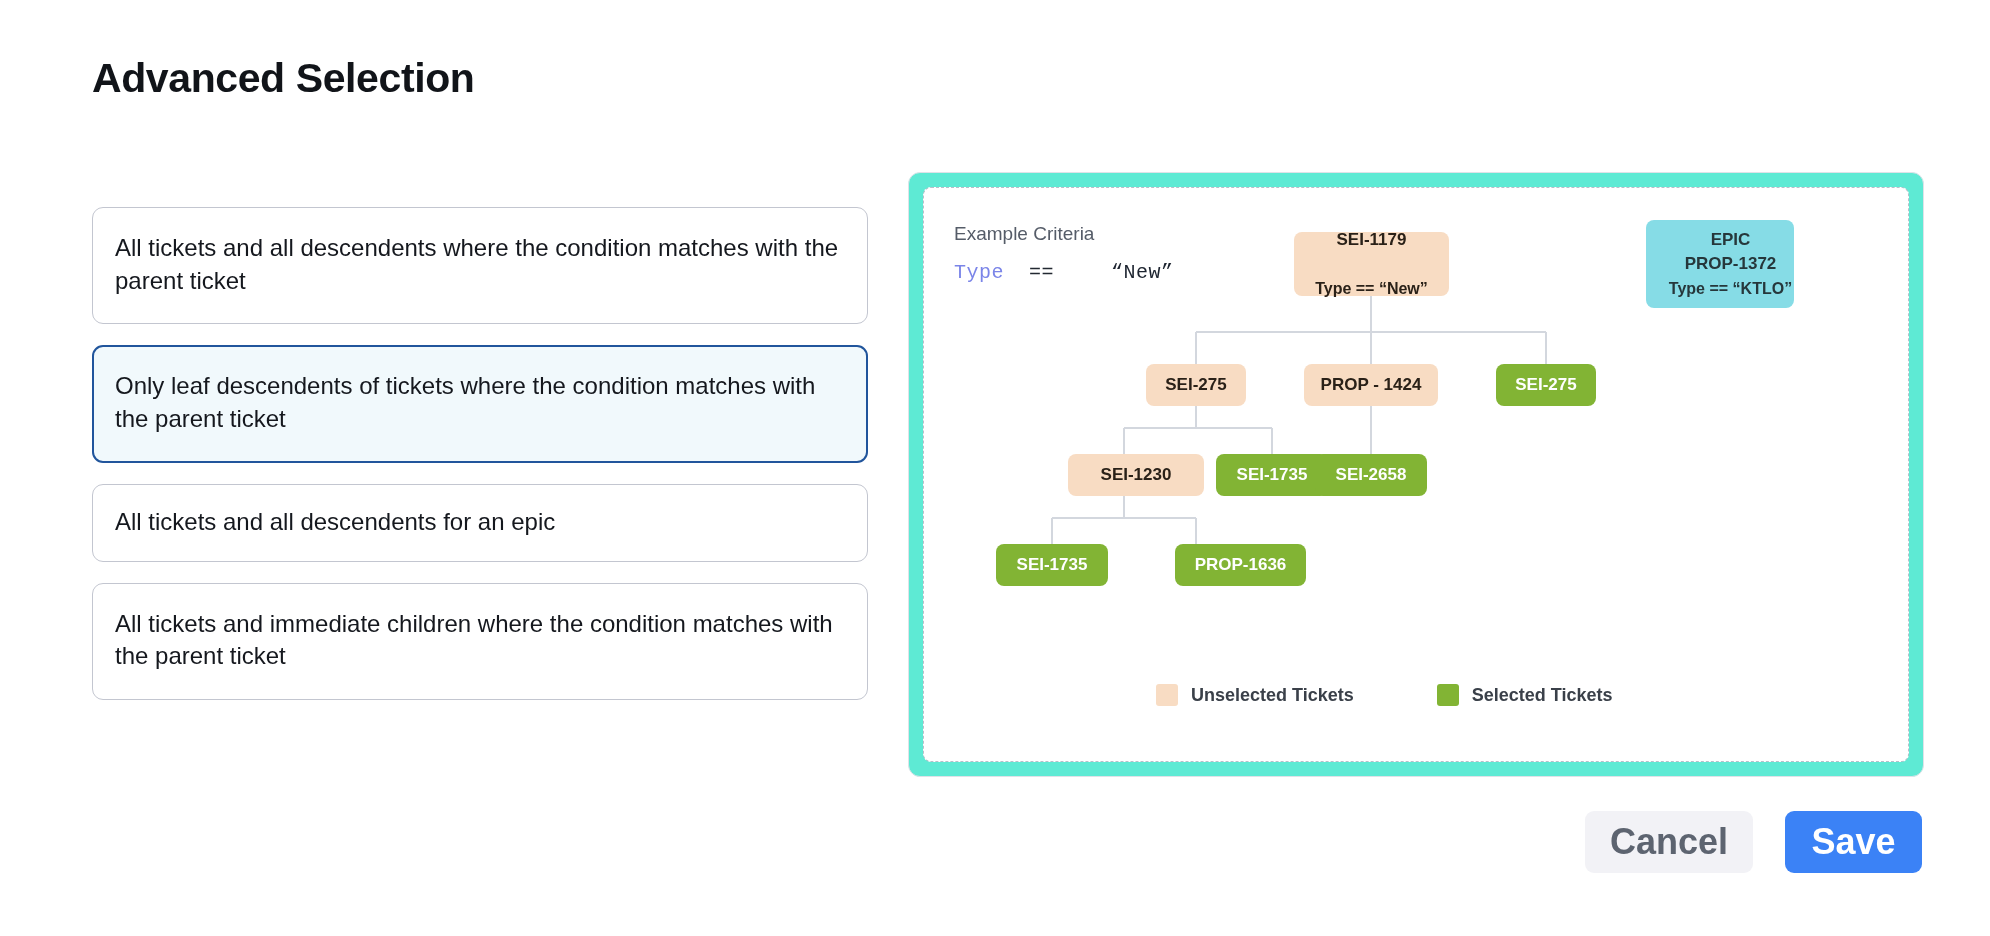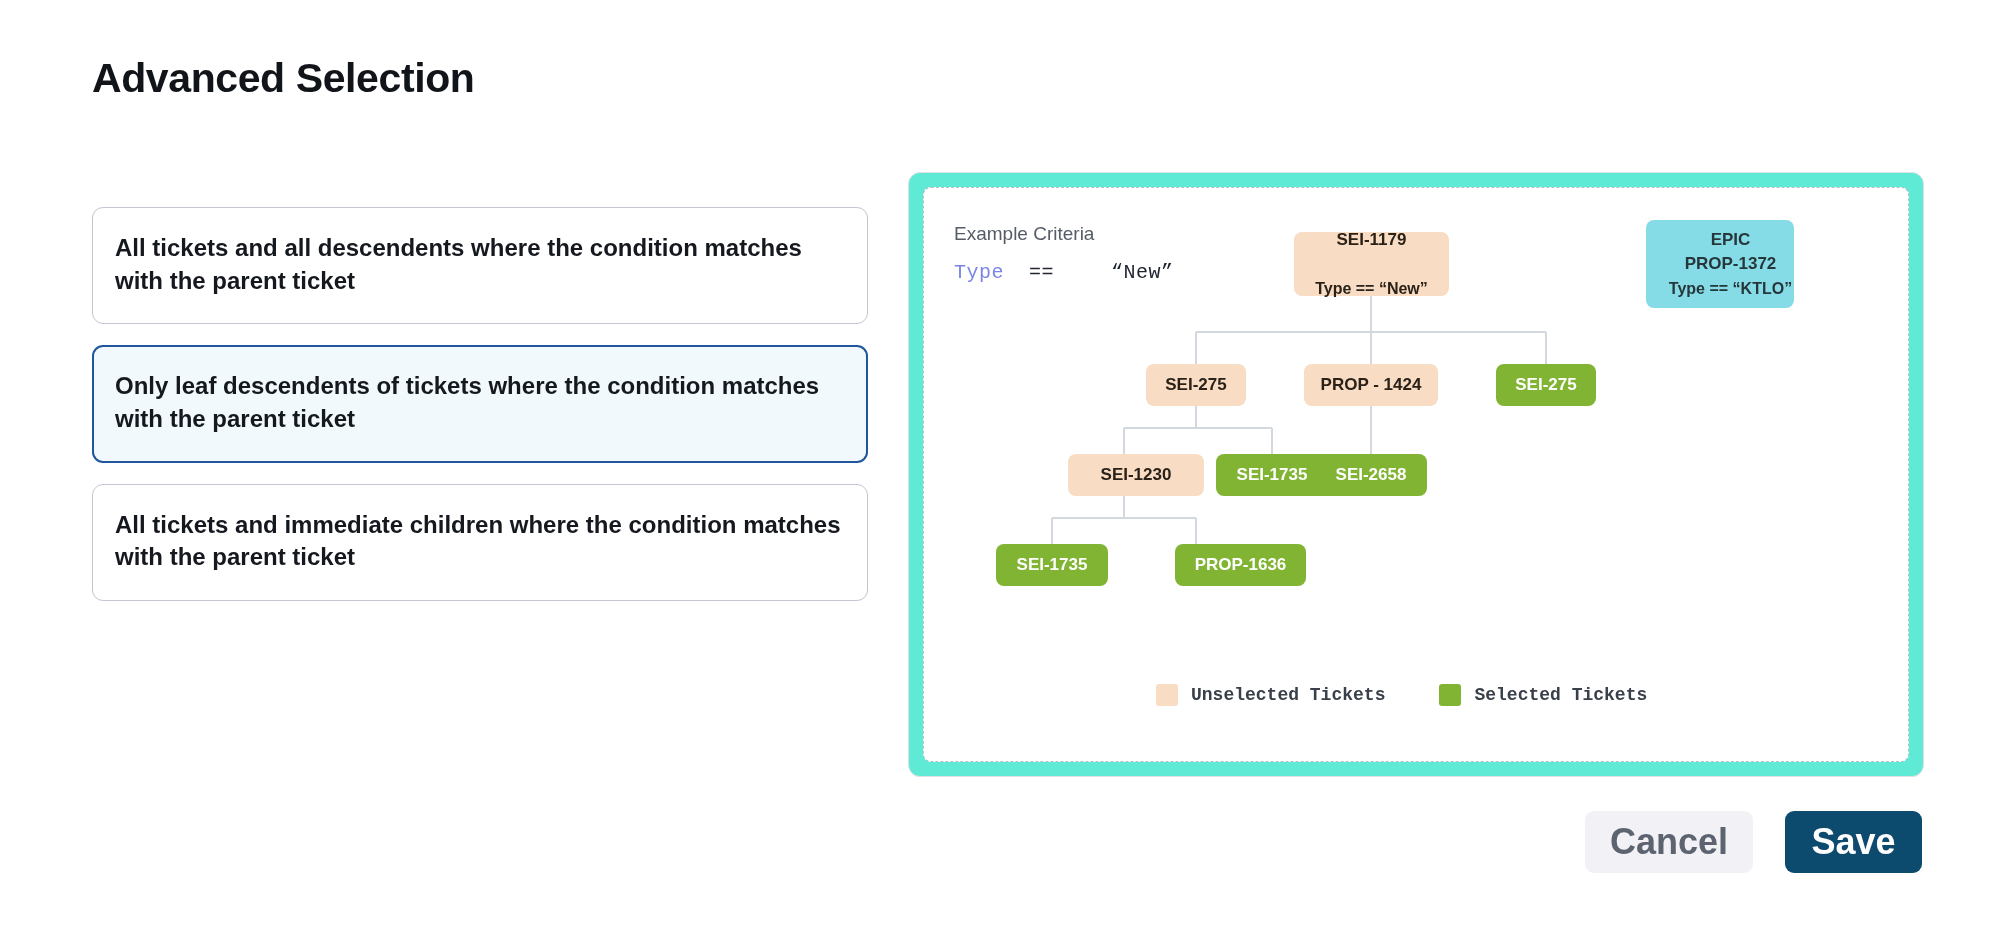--- a/index.html
+++ b/index.html
@@ -46,21 +46,20 @@
     border-radius: 11px;
     background: #ffffff;
     padding: 24px 22px 26px 22px;
     font-size: 24px;
     line-height: 1.36;
     color: #15181e;
     cursor: pointer;
     min-height: 96px;
     display: flex;
     align-items: center;
-    font-weight: bold;
   }
 
   .option-card.selected {
     border: 2px solid #21559c;
     background: #f1f9fc;
     padding: 23px 30px 25px 21px;
   }
 
   .option-card .label { display: block; }
 
@@ -140,22 +139,21 @@
   .node .n-id   { font-size: 17px; font-weight: bold; }
   .node .n-sub  { font-size: 16px; font-weight: bold; }
 
   
   .legend {
     position: absolute;
     left: 232px;
     top: 496px;
     display: flex;
     align-items: center;
-    gap: 54px;
-    font-family: Liberation Mono, monospace;
+    gap: 83px;
   }
   .legend-item { display: flex; align-items: center; gap: 13px; }
   .legend-swatch { width: 22px; height: 22px; border-radius: 3px; }
   .legend-swatch.unselected { background: #f8dcc3; }
   .legend-swatch.selected-n { background: #82b434; }
   .legend-text { font-size: 18px; color: #3a4049; font-weight: bold; }
 
   
   .footer {
     position: absolute;
@@ -172,39 +170,42 @@
     font-family: "Liberation Sans", sans-serif;
     font-size: 36px;
     font-weight: bold;
     cursor: pointer;
     height: 62px;
     display: flex;
     align-items: center;
     justify-content: center;
   }
   .btn-cancel { background: #f2f2f6; color: #5d6470; width: 168px; }
-  .btn-save   { background: #0c4a6e; color: #ffffff; width: 137px; }
+  .btn-save   { background: #3b82f6; color: #ffffff; width: 137px; }
 </style>
 </head>
 <body>
 
 <div class="page">
 
   <h1 class="page-title">Advanced Selection</h1>
 
   <div class="options">
 
     <div class="option-card">
       <span class="label">All tickets and all descendents where the condition matches with the parent ticket</span>
     </div>
 
     <div class="option-card selected">
       <span class="label">Only leaf descendents of tickets where the condition matches with the parent ticket</span>
     </div>
 
+    <div class="option-card one-line">
+      <span class="label">All tickets and all descendents for an epic</span>
+    </div>
 
     <div class="option-card">
       <span class="label">All tickets and immediate children where the condition matches with the parent ticket</span>
     </div>
 
   </div>
 
   <div class="diagram-panel">
     <div class="diagram-inner">
 

